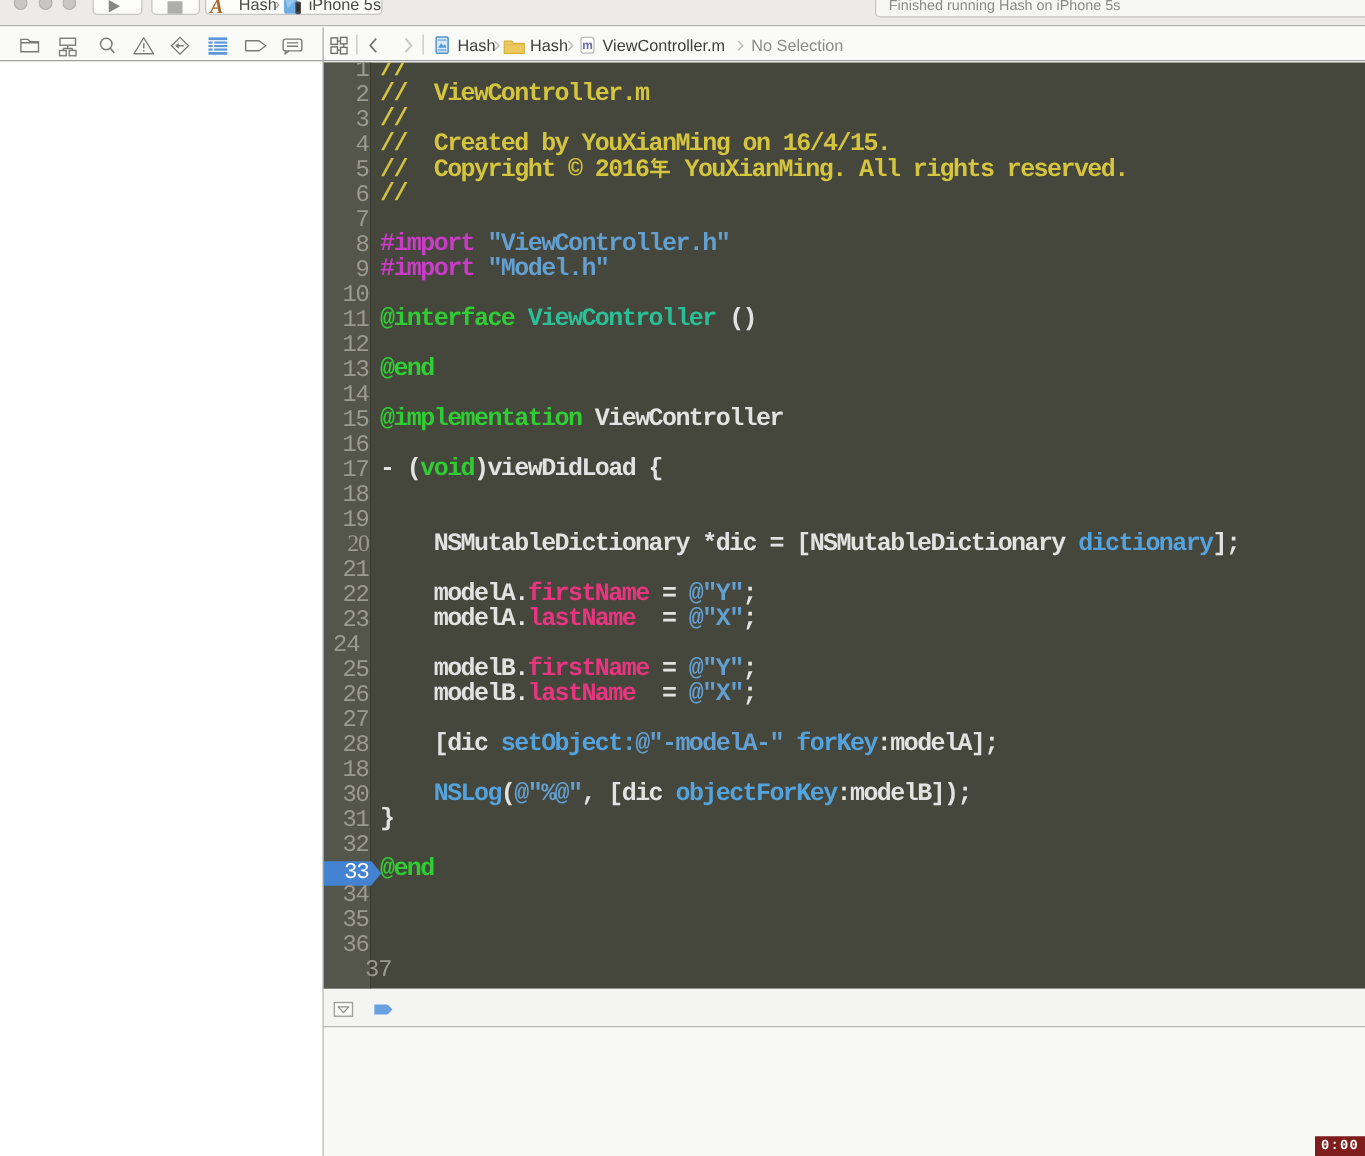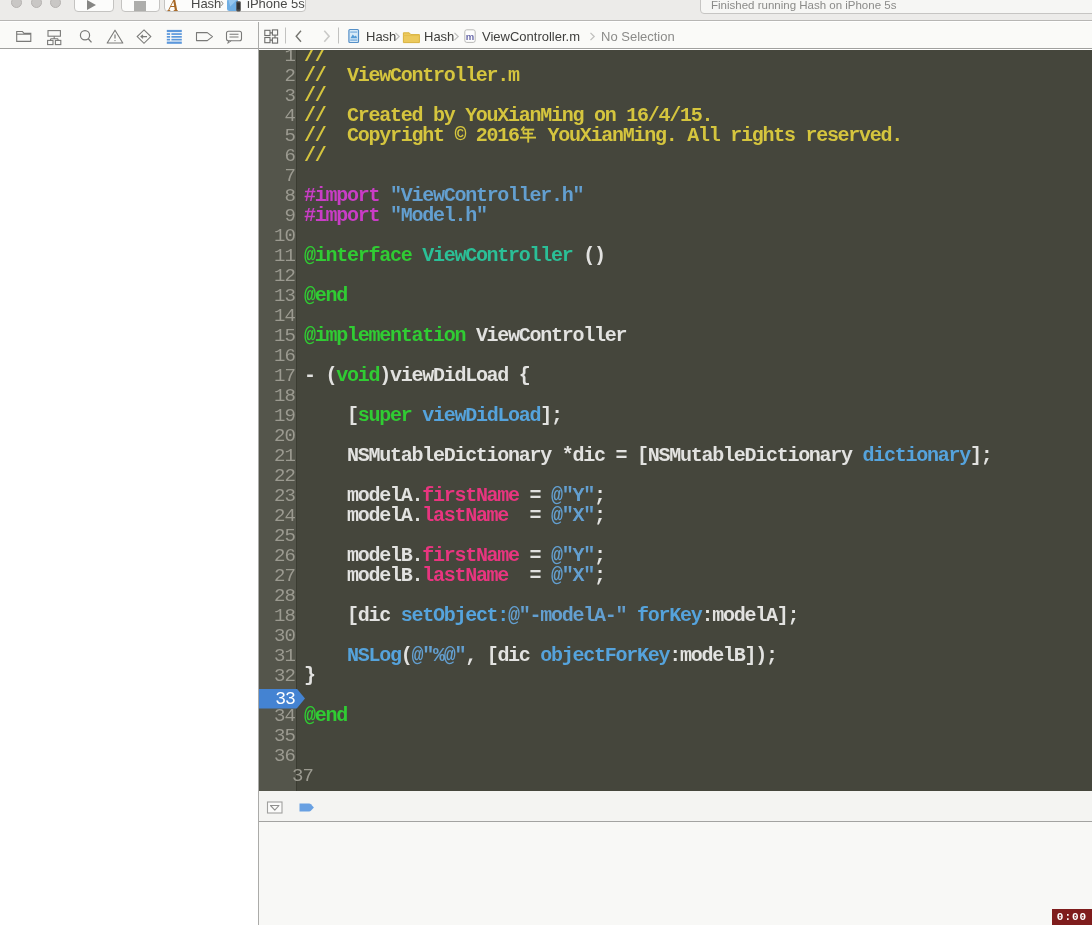--- a/index.html
+++ b/index.html
@@ -136,25 +136,25 @@
       <div style="height:20px;">10</div>
       <div style="height:20px;">11</div>
       <div style="height:20px;">12</div>
       <div style="height:20px;">13</div>
       <div style="height:20px;">14</div>
       <div style="height:20px;">15</div>
       <div style="height:20px;">16</div>
       <div style="height:20px;">17</div>
       <div style="height:20px;">18</div>
       <div style="height:20px;">19</div>
-      <div style="height:20px;">20</div>
+      <div style="height:20px;font-family:Liberation Serif, serif;">20</div>
       <div style="height:20px;">21</div>
       <div style="height:20px;">22</div>
       <div style="height:20px;">23</div>
-      <div style="height:20px;">24</div>
+      <div style="height:20px;text-align:center;">24</div>
       <div style="height:20px;">25</div>
       <div style="height:20px;">26</div>
       <div style="height:20px;">27</div>
       <div style="height:20px;">28</div>
       <div style="height:20px;">18</div>
       <div style="height:20px;">30</div>
       <div style="height:20px;">31</div>
       <div style="height:20px;">32</div>
       <div style="height:20px;color:#FFFFFF;transform:translateY(2.5px);font-size:18px;">33</div>
       <div style="height:20px;">34</div>
@@ -183,21 +183,20 @@
       <div><span class="p">#import</span> <span class="s">"Model.h"</span></div>
       <div></div>
       <div><span class="k">@interface</span> <span class="t">ViewController</span> ()</div>
       <div></div>
       <div><span class="k">@end</span></div>
       <div></div>
       <div><span class="k">@implementation</span> ViewController</div>
       <div></div>
       <div>- (<span class="k">void</span>)viewDidLoad {</div>
       <div></div>
-      <div>    [<span class="k">super</span> <span class="m">viewDidLoad</span>];</div>
       <div></div>
       <div>    NSMutableDictionary *dic = [NSMutableDictionary <span class="m">dictionary</span>];</div>
       <div></div>
       <div>    modelA.<span class="r">firstName</span> = <span class="s">@"Y"</span>;</div>
       <div>    modelA.<span class="r">lastName</span>  = <span class="s">@"X"</span>;</div>
       <div></div>
       <div>    modelB.<span class="r">firstName</span> = <span class="s">@"Y"</span>;</div>
       <div>    modelB.<span class="r">lastName</span>  = <span class="s">@"X"</span>;</div>
       <div></div>
       <div>    [dic <span class="m">setObject:</span><span class="s">@"-modelA-"</span> <span class="m">forKey</span>:modelA];</div>

